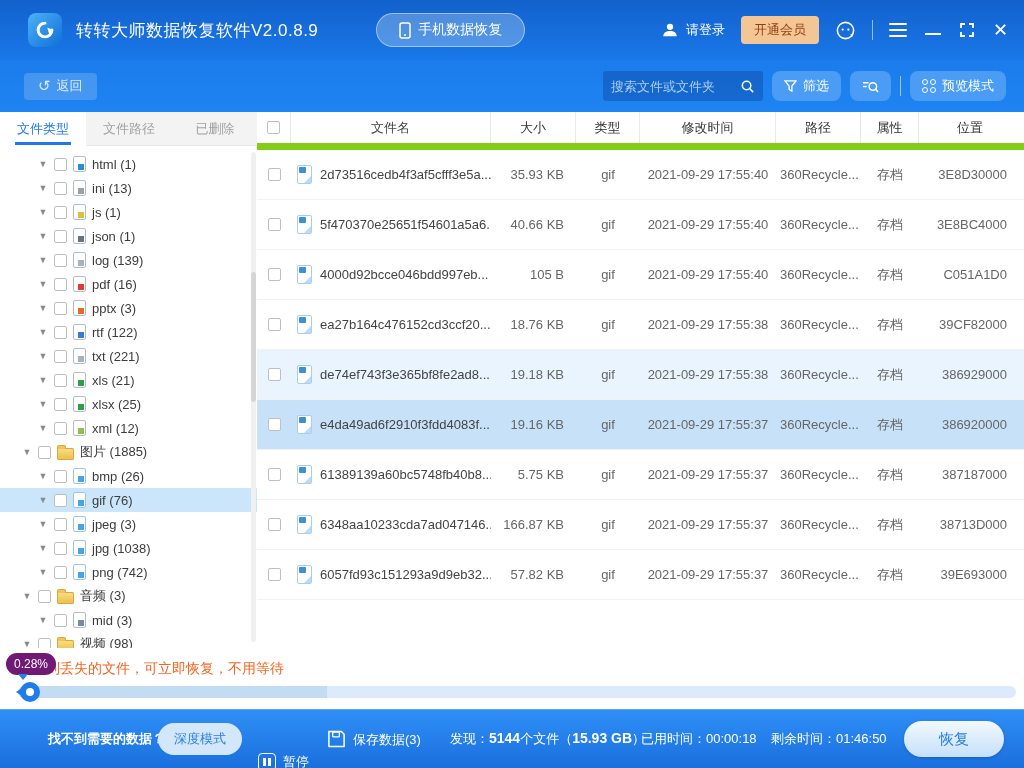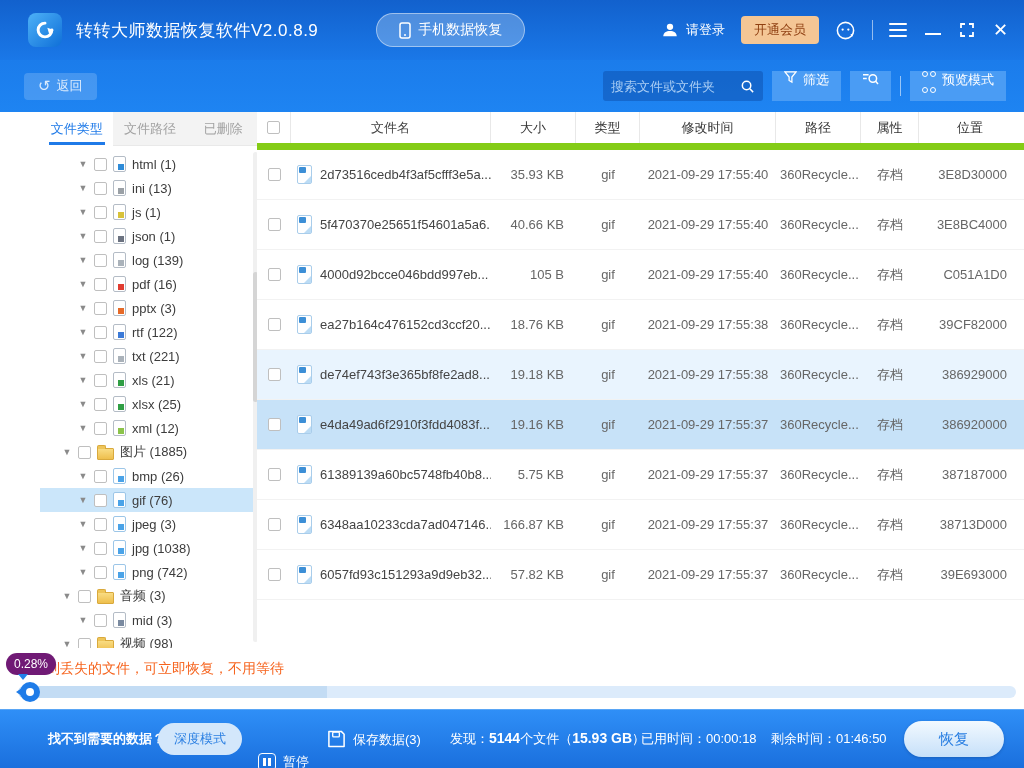--- a/index.html
+++ b/index.html
@@ -29,27 +29,27 @@
   .toolbar { position:absolute; left:0; top:60px; width:1024px; height:52px;
     background:linear-gradient(180deg,#1b7ceb,#1e84f2); display:flex; align-items:center; }
   .back-btn { margin-left:24px; height:27px; padding:0 14px; border-radius:4px;
     background:rgba(255,255,255,.18); color:rgba(255,255,255,.8); font-size:13px;
     display:flex; align-items:center; gap:6px; cursor:pointer; }
   .toolbar-right { margin-left:auto; display:flex; align-items:center; gap:9px; padding-right:18px; }
   .searchbox { width:160px; height:30px; background:rgba(8,64,150,.38); border-radius:3px;
     display:flex; align-items:center; padding:0 8px; }
   .searchbox input { flex:1; background:transparent; border:none; outline:none; color:#fff; font-size:13px; width:110px; }
   .searchbox input::placeholder { color:#a9cdf4; }
-  .tb-btn { height:30px; background:#4a9cf4; border-radius:0; color:#fff; font-size:13px;
-    display:flex; gap:6px; padding:0 12px; cursor:pointer; }
+  .tb-btn { height:30px; background:#4a9cf4; border-radius:8px; color:#fff; font-size:13px;
+    display:flex; align-items:center; gap:6px; padding:0 12px; cursor:pointer; }
   .grid-ico { display:grid; grid-template-columns:6px 6px; grid-gap:2px; }
   .grid-ico i { width:6px; height:6px; border:1.5px solid #fff; border-radius:50%; }
 
   
-  .sidebar { position:absolute; left:0; top:112px; width:264px; height:536px; background:#fff; border-right:4px solid #0f172a;padding-left:40px; }
+  .sidebar { position:absolute; left:0; top:112px; width:264px; height:536px; background:#fff; border-right:6px solid #0f172a; }
   .tabs { display:flex; height:34px; }
   .tab { flex:1; display:flex; align-items:center; justify-content:center; font-size:13px;
     background:#f3f3f3; color:#a2a2a2; cursor:pointer; position:relative; border-bottom:1px solid #e9e9e9; }
   .tab.active { background:#fff; color:#1f7ae8; border-bottom:1px solid transparent; }
   .tab.active::after { content:""; position:absolute; bottom:0; left:50%; transform:translateX(-50%);
     width:56px; height:3px; background:#1f7ae8; }
   .tree { padding-top:6px; font-size:13px; color:#3c3c3c; }
   .tree-item { height:24px; display:flex; align-items:center; gap:6px; cursor:pointer; }
   .tree-item.selected { background:#cbe6fa; }
   .tri { color:#8a8a8a; font-size:9px; width:10px; text-align:center; }

